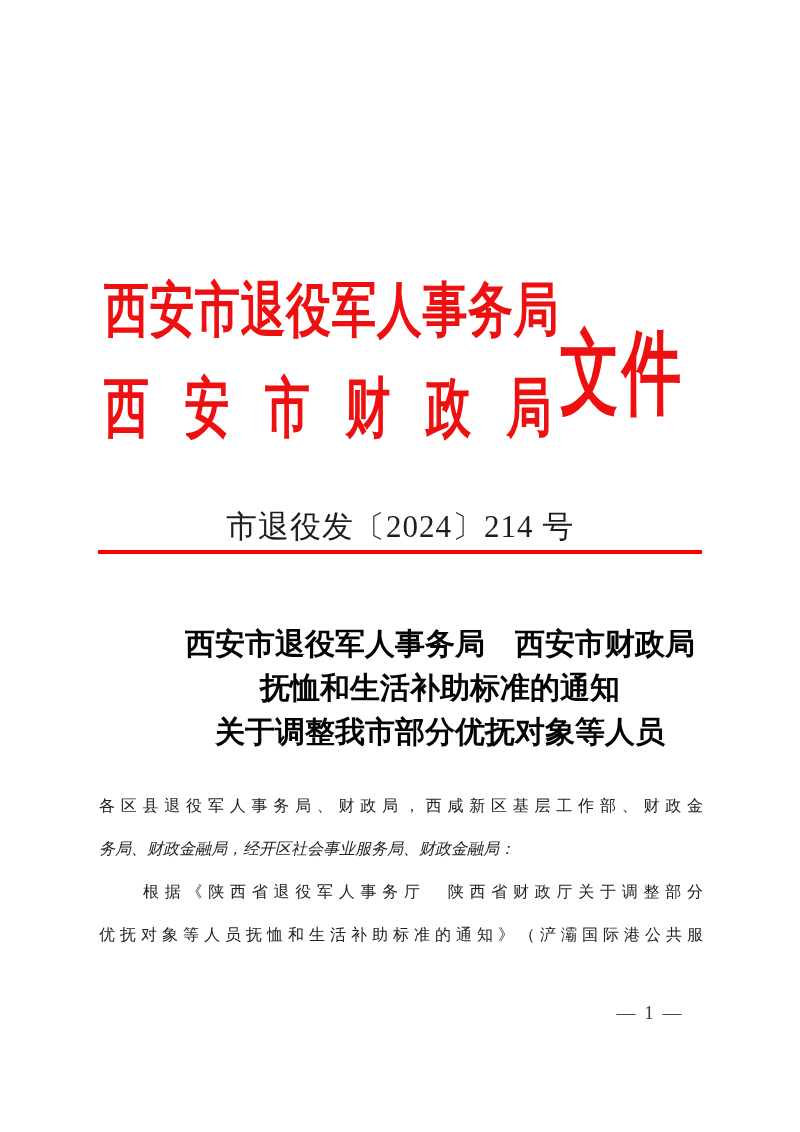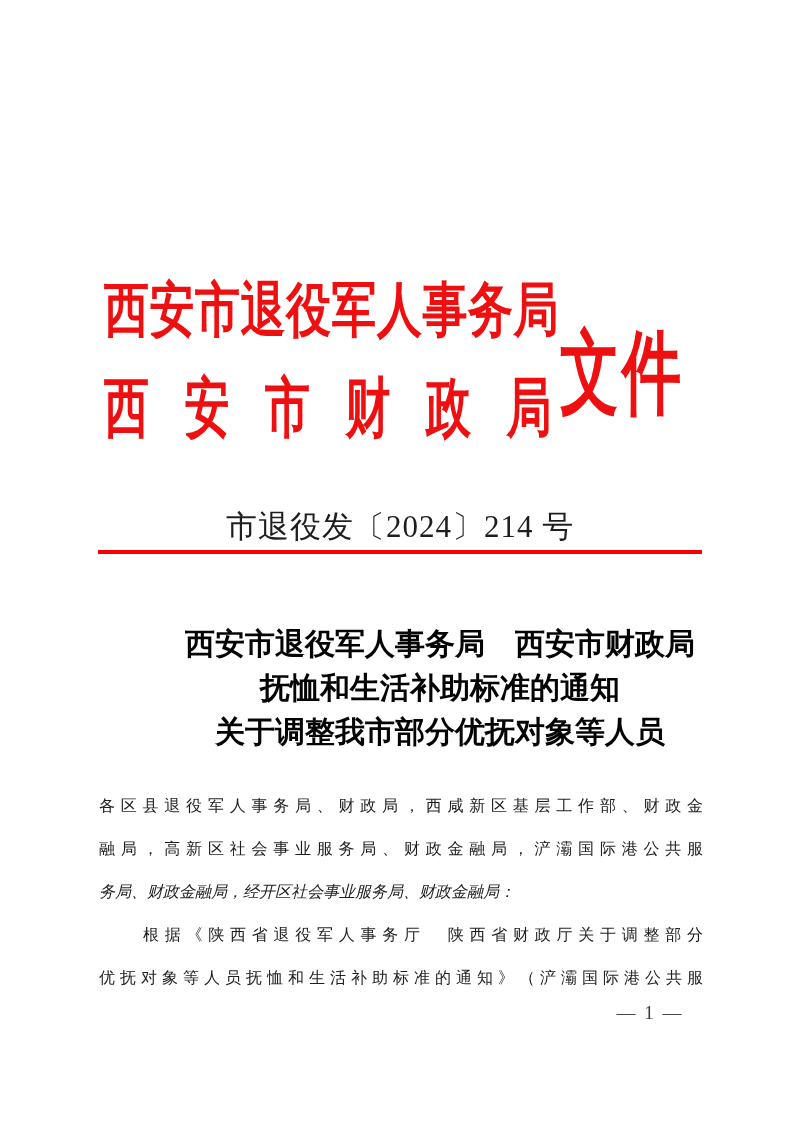--- a/index.html
+++ b/index.html
@@ -98,21 +98,20 @@
   <div class="red-line"></div>
 
   <div class="title-block">
     <div>西安市退役军人事务局　西安市财政局</div>
     <div>抚恤和生活补助标准的通知</div>
     <div>关于调整我市部分优抚对象等人员</div>
   </div>
 
   <div class="body-block">
     <div class="bline">各区县退役军人事务局、财政局，西咸新区基层工作部、财政金</div>
-    <div class="bline">融局，高新区社会事业服务局、财政金融局，浐灞国际港公共服</div>
     <div class="bline bline-end">务局、财政金融局，经开区社会事业服务局、财政金融局：</div>
     <div class="bline bline-indent">根据《陕西省退役军人事务厅　陕西省财政厅关于调整部分</div>
     <div class="bline">优抚对象等人员抚恤和生活补助标准的通知》（浐灞国际港公共服</div>
   </div>
 
   <div class="page-number">— 1 —</div>
 
 </div>
 
 </body></html>

